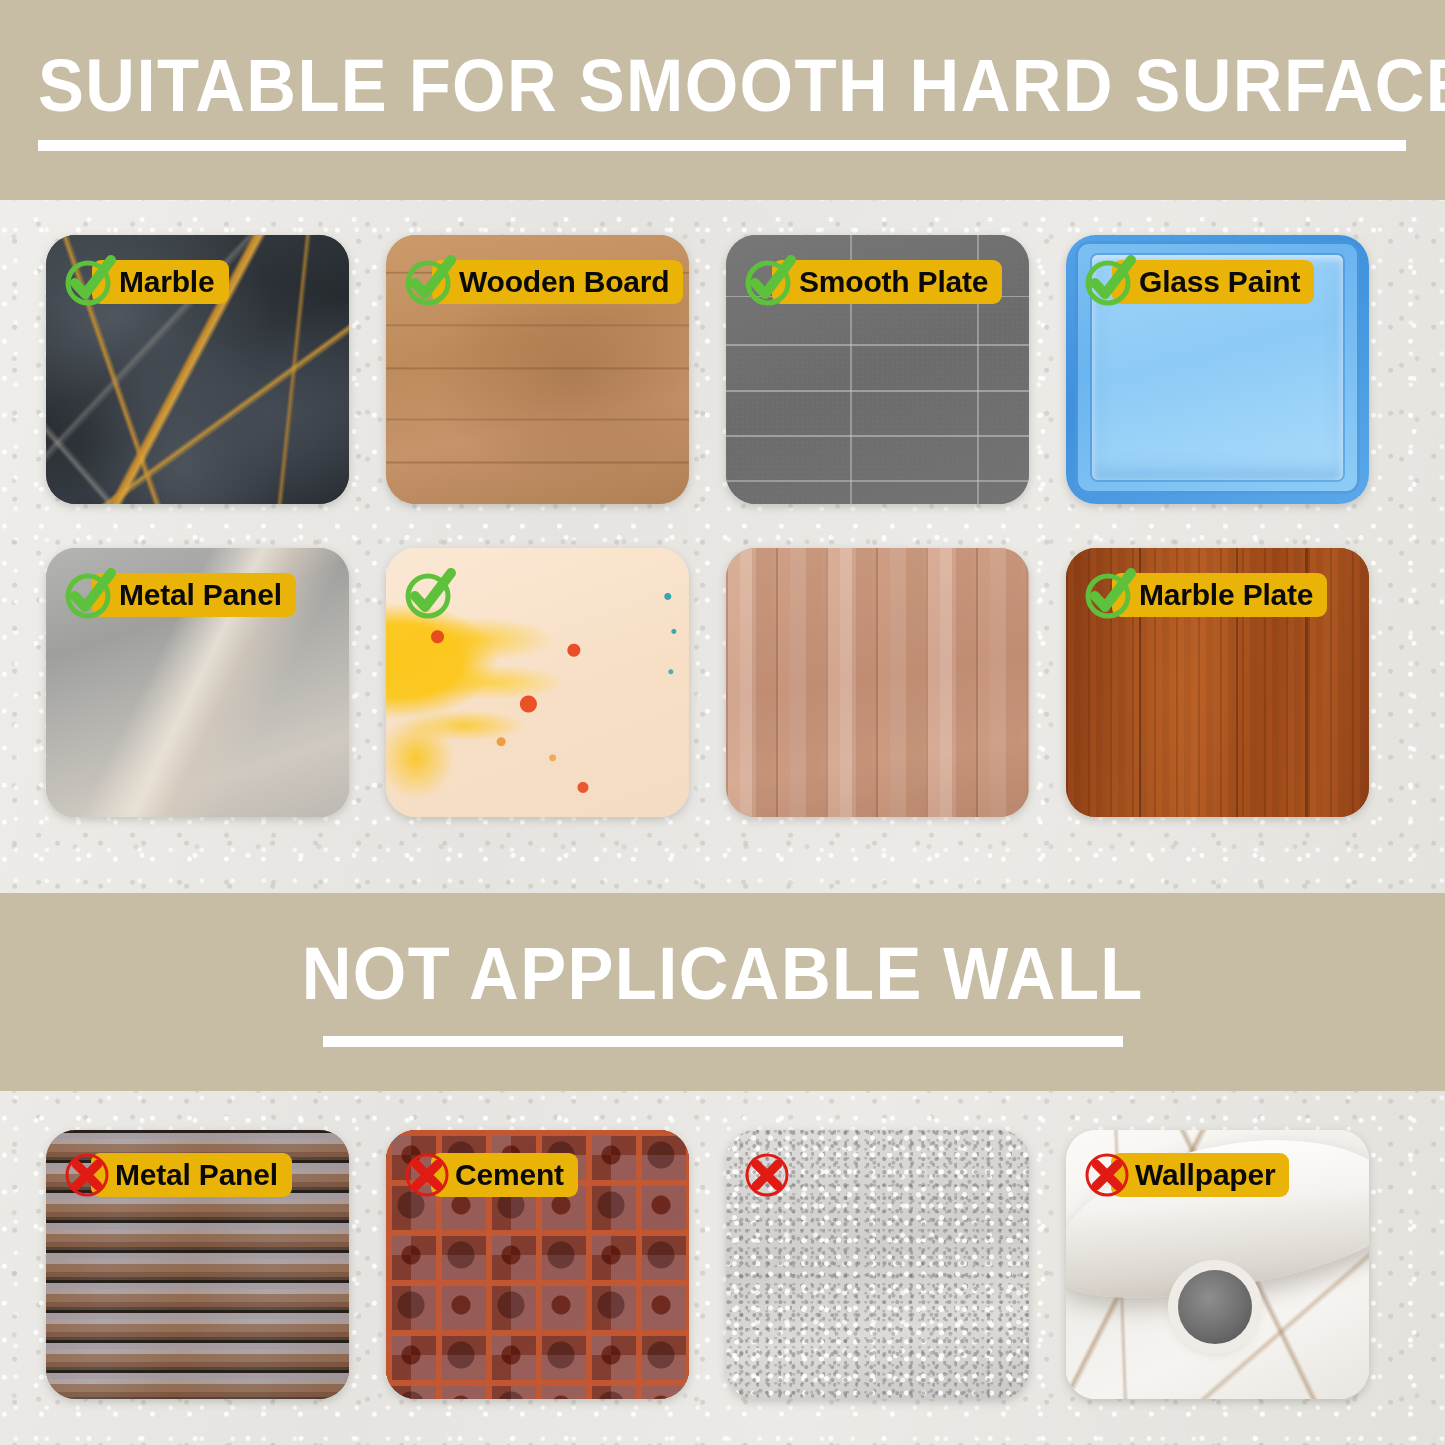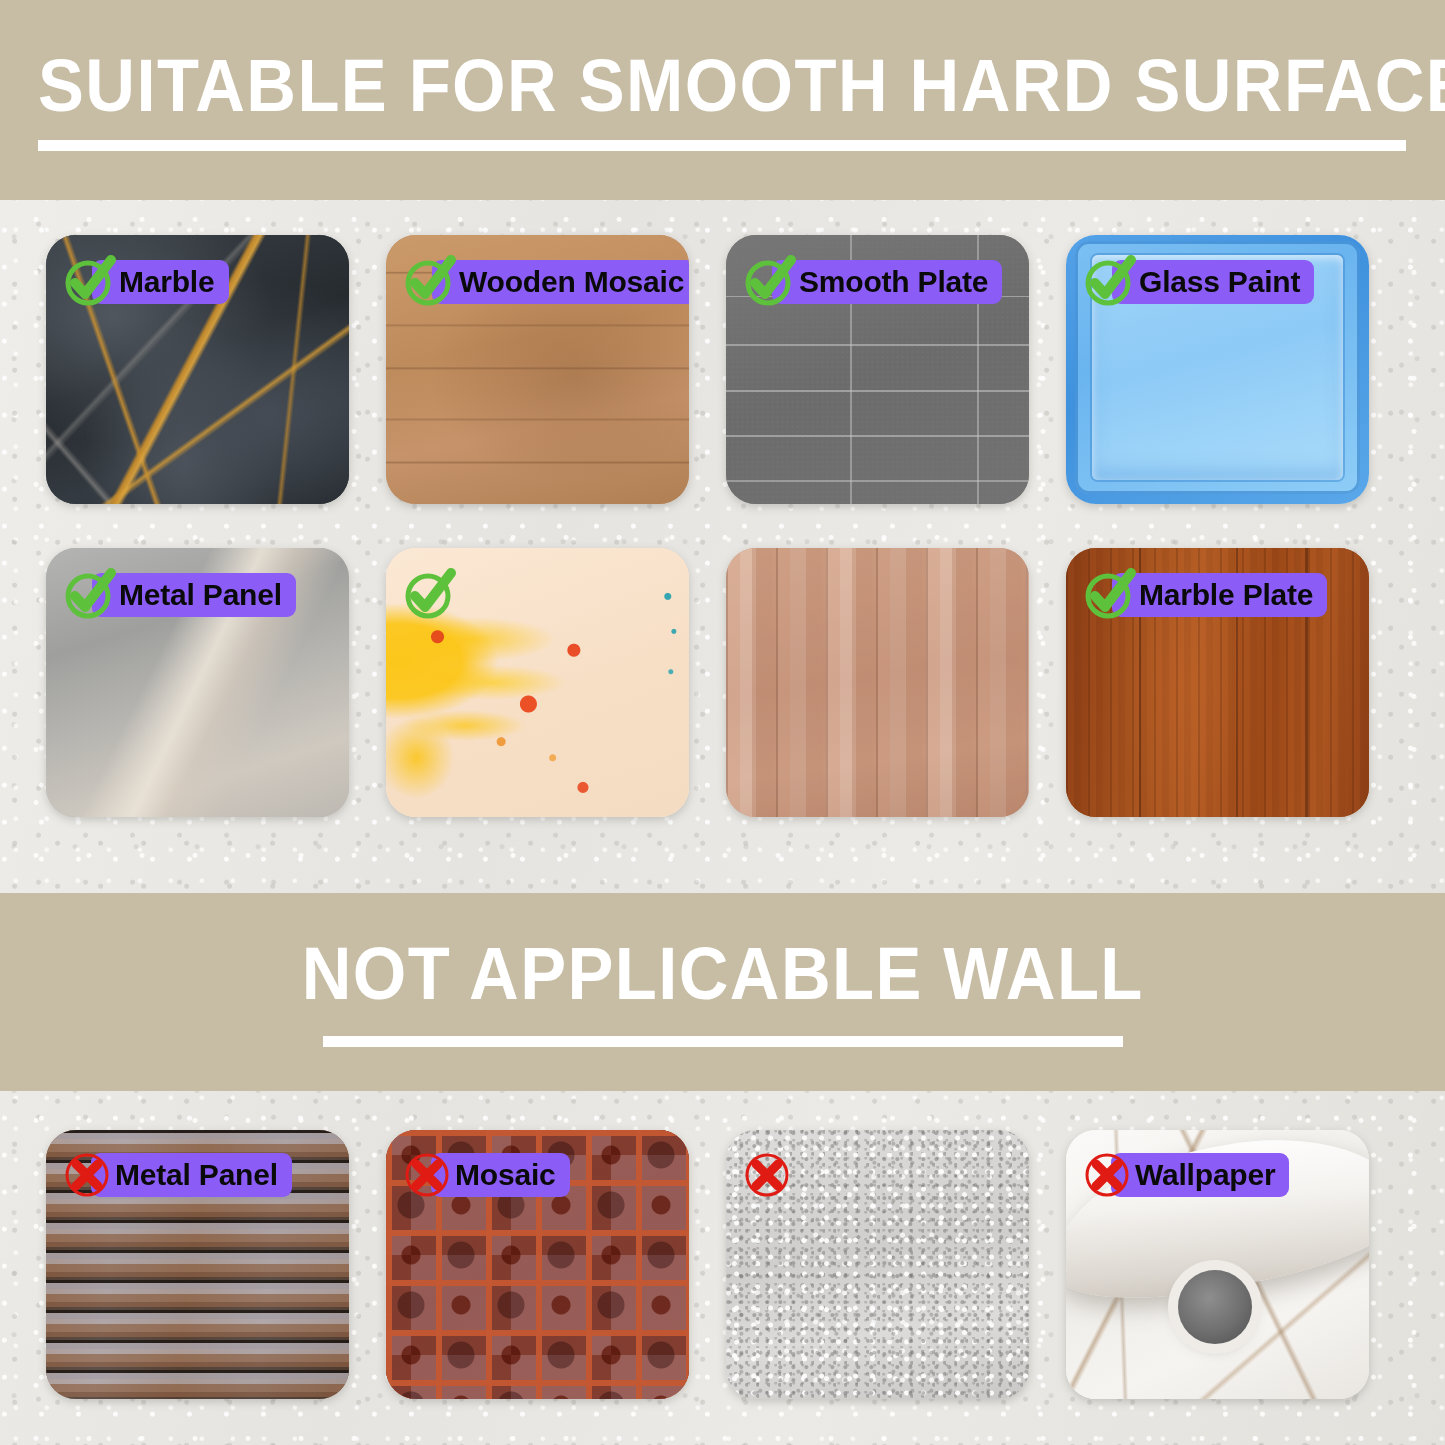--- a/index.html
+++ b/index.html
@@ -103,21 +103,21 @@
   .badge-icon {
     width: 50px;
     height: 50px;
     flex: 0 0 50px;
     position: relative;
     z-index: 3;
   }
   .badge-icon svg { display: block; width: 50px; height: 50px; overflow: visible; }
   .badge-pill {
     margin-left: -22px;
-    background: #8b5cf6;
+    background: #eab308;
     border-radius: 9px;
     height: 44px;
     display: flex;
     align-items: center;
     padding: 0 14px 0 27px;
     font-size: 30px;
     font-weight: 700;
     color: #0a0a0a;
     white-space: nowrap;
     letter-spacing: -0.2px;
@@ -379,21 +379,21 @@
     </div>
     <div class="tile">
       <div class="swatch sw-wood"></div>
       <div class="badge">
         <span class="badge-icon">
           <svg viewBox="0 0 50 50" aria-hidden="true">
             <circle cx="24" cy="26" r="20" fill="none" stroke="#5ec13c" stroke-width="5"></circle>
             <path d="M11 26 L21 37 L47 3" fill="none" stroke="#5ec13c" stroke-width="10" stroke-linecap="round" stroke-linejoin="round"></path>
           </svg>
         </span>
-        <span class="badge-pill">Wooden Mosaic</span>
+        <span class="badge-pill">Wooden Board</span>
       </div>
     </div>
     <div class="tile">
       <div class="swatch sw-tiles"></div>
       <div class="badge">
         <span class="badge-icon">
           <svg viewBox="0 0 50 50" aria-hidden="true">
             <circle cx="24" cy="26" r="20" fill="none" stroke="#5ec13c" stroke-width="5"></circle>
             <path d="M11 26 L21 37 L47 3" fill="none" stroke="#5ec13c" stroke-width="10" stroke-linecap="round" stroke-linejoin="round"></path>
           </svg>
@@ -473,21 +473,21 @@
     </div>
     <div class="tile">
       <div class="swatch sw-mosaic"></div>
       <div class="badge neg">
         <span class="badge-icon">
           <svg viewBox="0 0 46 46" aria-hidden="true">
             <circle cx="23" cy="23" r="20" fill="none" stroke="#e01b14" stroke-width="3"></circle>
             <path d="M12 12 L34 34 M34 12 L12 34" fill="none" stroke="#e01b14" stroke-width="9" stroke-linecap="round"></path>
           </svg>
         </span>
-        <span class="badge-pill">Mosaic</span>
+        <span class="badge-pill">Cement</span>
       </div>
     </div>
     <div class="tile">
       <div class="swatch sw-cement"></div>
       <div class="badge neg">
         <span class="badge-icon">
           <svg viewBox="0 0 46 46" aria-hidden="true">
             <circle cx="23" cy="23" r="20" fill="none" stroke="#e01b14" stroke-width="3"></circle>
             <path d="M12 12 L34 34 M34 12 L12 34" fill="none" stroke="#e01b14" stroke-width="9" stroke-linecap="round"></path>
           </svg>

